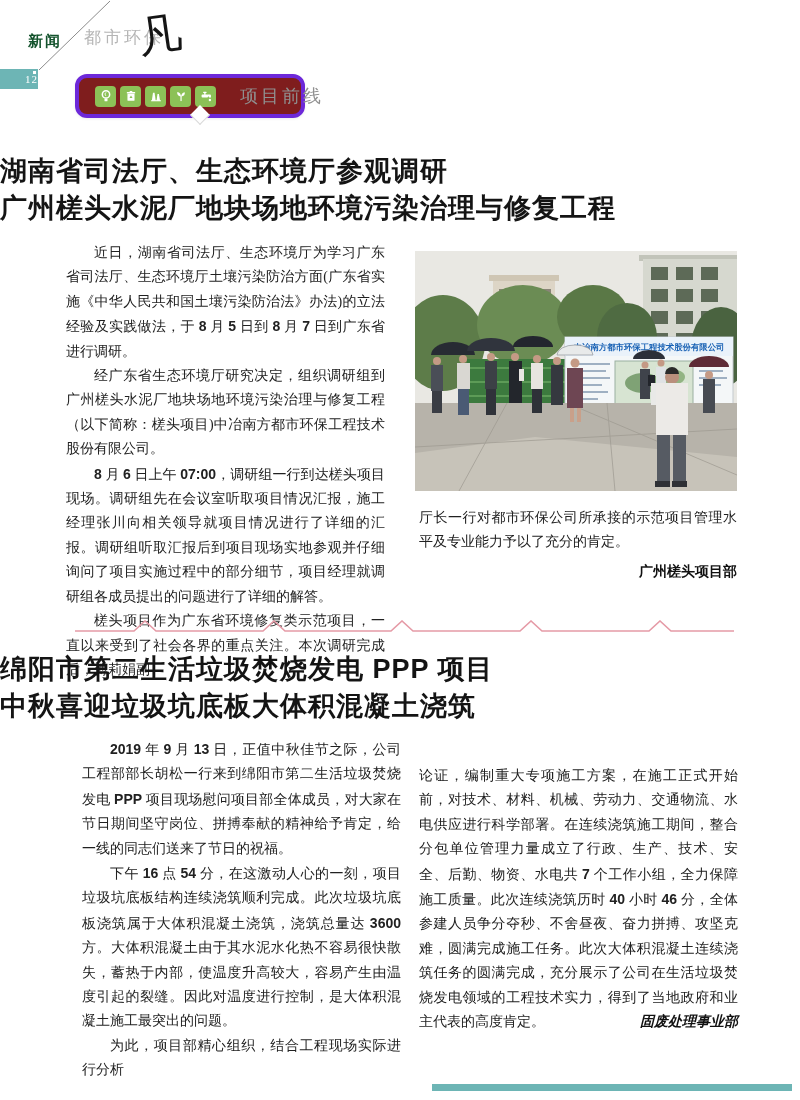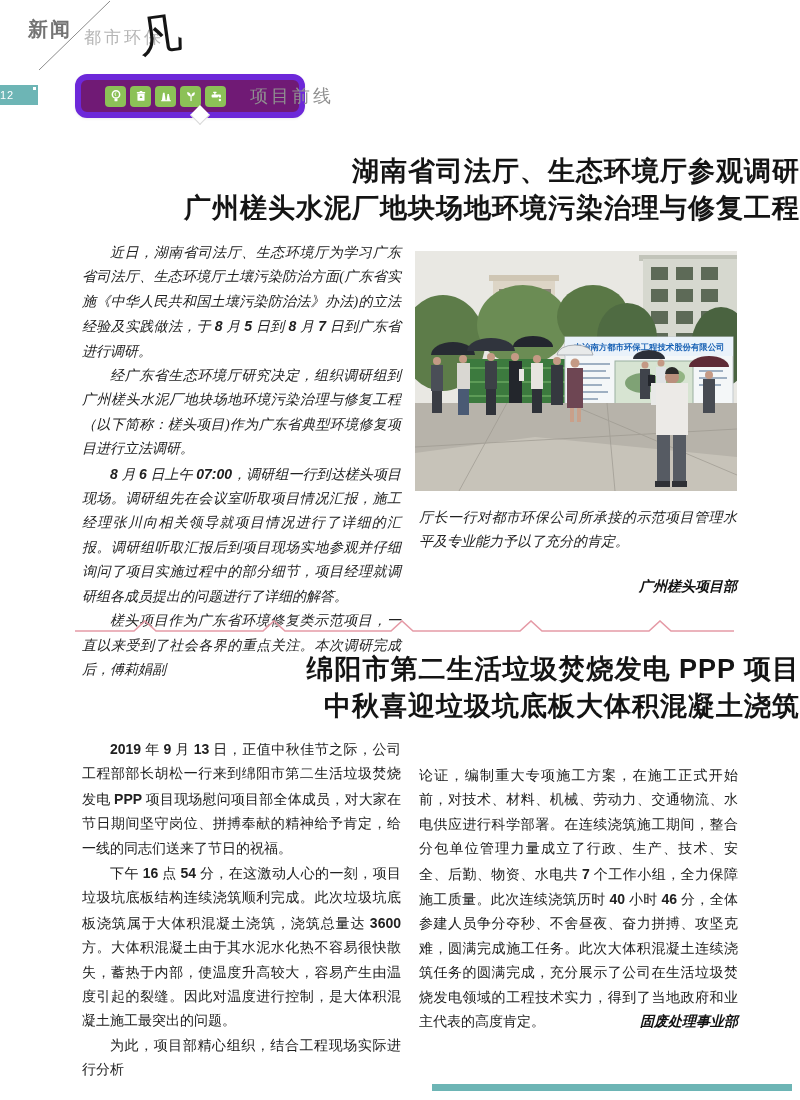--- a/index.html
+++ b/index.html
@@ -4,55 +4,55 @@
 <style>
   html,body{margin:0;padding:0;}
   body{
     width:800px;height:1100px;position:relative;overflow:hidden;
     background:#ffffff;
     font-family:"Liberation Serif",serif;
     color:#222;
   }
   
   .hd-line-svg{position:absolute;left:0;top:0;}
-  .section-label{position:absolute;left:28px;top:16px;font-family:"Liberation Sans",sans-serif;
-    font-weight:bold;font-size:20px;color:#737373;letter-spacing:2px;}
+  .section-label{position:absolute;left:28px;top:32px;font-family:"Liberation Sans",sans-serif;
+    font-weight:bold;font-size:15px;color:#14532d;letter-spacing:2px;}
   .masthead{position:absolute;left:84px;top:26px;font-size:17px;color:#b5b5b5;letter-spacing:3px;}
   .masthead-glyph{position:absolute;left:138px;top:6px;font-size:44px;color:#151515;
     transform:rotate(-8deg);font-family:"DejaVu Serif",serif;}
   .page-number{position:absolute;left:0;top:69px;width:38px;height:20px;background:#6db5b5;
-    color:#fff;font-family:Liberation Sans, sans-serif;font-size:11px;line-height:20px;
-    text-align:left;letter-spacing:1px;margin-top:16px;}
+    color:#fff;font-family:Liberation Serif, serif;font-size:11px;line-height:20px;
+    text-align:right;letter-spacing:1px;}
   .page-number::after{content:"";position:absolute;top:2px;right:2px;width:3px;height:3px;background:#fff;}
   
-  .badge{position:absolute;left:75px;top:74px;width:230px;height:44px;background:#701a75;
-    border:6px solid #6d28d9;border-radius:12px;box-shadow:0 1px 3px rgba(0,0,0,.07);
-    display:flex;align-items:center;padding-left:24px;box-sizing:border-box;z-index:1;}
+  .badge{position:absolute;left:75px;top:74px;width:230px;height:44px;background:#7f1d1d;
+    border:4px solid #6d28d9;border-radius:12px;box-shadow:0 1px 3px rgba(0,0,0,.07);
+    display:flex;align-items:center;padding-left:16px;box-sizing:border-box;z-index:1;}
   .badge-tail{position:absolute;left:193px;top:108px;width:13px;height:13px;background:#fff;
     border-right:1px solid #d8d8d8;border-bottom:1px solid #d8d8d8;transform:rotate(45deg);z-index:2;}
   .bicon{width:21px;height:21px;border-radius:4px;background:#8cc157;margin-right:4px;
     display:flex;align-items:center;justify-content:center;flex:0 0 auto;}
   .badge-div{width:1px;height:26px;background:#ddd;margin:0 10px;}
   .badge-label{font-size:18px;color:#909090;letter-spacing:3px;white-space:nowrap;}
   
-  .art-title{position:absolute;left:0;width:800px;text-align:right;
+  .art-title{position:absolute;left:0;width:800px;text-align:left;
     font-family:"Liberation Sans",sans-serif;font-weight:bold;color:#141414;
     font-size:27px;line-height:37px;letter-spacing:1px;}
   .t1{top:153px;} .t2{top:651px;}
   
   .col{position:absolute;width:319px;font-size:14px;line-height:24.4px;text-align:justify;color:#212121;}
-  .a1-left{left:82px;top:241px;font-style:italic;}
-  .a1-right-text{left:419px;top:506px;width:318px;font-style:italic;}
+  .a1-left{left:66px;top:241px;}
+  .a1-right-text{left:419px;top:506px;width:318px;}
   .a2-left{left:82px;top:737px;}
   .a2-right{left:419px;top:737px;margin-top:27px;}
   .para{margin:0;text-indent:2em;}
   .para.noindent{text-indent:0;}
   .rich b{font-family:"Liberation Sans",sans-serif;font-weight:bold;}
   .signature{font-weight:bold;text-align:right;color:#111;}
-  .sig1{margin-top:20px;}
+  .sig1{margin-top:5px;}
   .sig2{margin-top:-24.4px;font-style:italic;}
   
   .photo-wrap{position:absolute;left:415px;top:251px;width:322px;height:240px;overflow:hidden;}
   
   .divider-svg{position:absolute;left:75px;top:620px;}
   .footer-bar{position:absolute;left:432px;top:1084px;width:360px;height:7px;background:#6db5b5;}
 </style>
 </head>
 <body>
 
@@ -108,21 +108,21 @@
 </div>
 <div class="badge-tail"></div>
 
 <div class="art-title t1">
   <div>湖南省司法厅、生态环境厅参观调研</div>
   <div>广州槎头水泥厂地块场地环境污染治理与修复工程</div>
 </div>
 
 <div class="col a1-left">
   <p class="para rich">近日，湖南省司法厅、生态环境厅为学习广东省司法厅、生态环境厅土壤污染防治方面(广东省实施《中华人民共和国土壤污染防治法》办法)的立法经验及实践做法，于 <b>8</b> 月 <b>5</b> 日到 <b>8</b> 月 <b>7</b> 日到广东省进行调研。</p>
-  <p class="para rich">经广东省生态环境厅研究决定，组织调研组到广州槎头水泥厂地块场地环境污染治理与修复工程（以下简称：槎头项目)作为广东省典型环境修复项目进行立法调研。</p>
+  <p class="para rich">经广东省生态环境厅研究决定，组织调研组到广州槎头水泥厂地块场地环境污染治理与修复工程（以下简称：槎头项目)中冶南方都市环保工程技术股份有限公司。</p>
   <p class="para rich"><b>8</b> 月 <b>6</b> 日上午 <b>07:00</b>，调研组一行到达槎头项目现场。调研组先在会议室听取项目情况汇报，施工经理张川向相关领导就项目情况进行了详细的汇报。调研组听取汇报后到项目现场实地参观并仔细询问了项目实施过程中的部分细节，项目经理就调研组各成员提出的问题进行了详细的解答。</p>
   <p class="para rich">槎头项目作为广东省环境修复类示范项目，一直以来受到了社会各界的重点关注。本次调研完成后，傅莉娟副</p>
 </div>
 
 <div class="photo-wrap">
   <svg width="322" height="240" viewBox="0 0 322 240">
     <rect width="322" height="240" fill="#e9e8e3"></rect>
 
     <rect x="224" y="4" width="100" height="6" fill="#c2c4ba"></rect>
     <rect x="228" y="8" width="94" height="122" fill="#d6d8cf"></rect>

